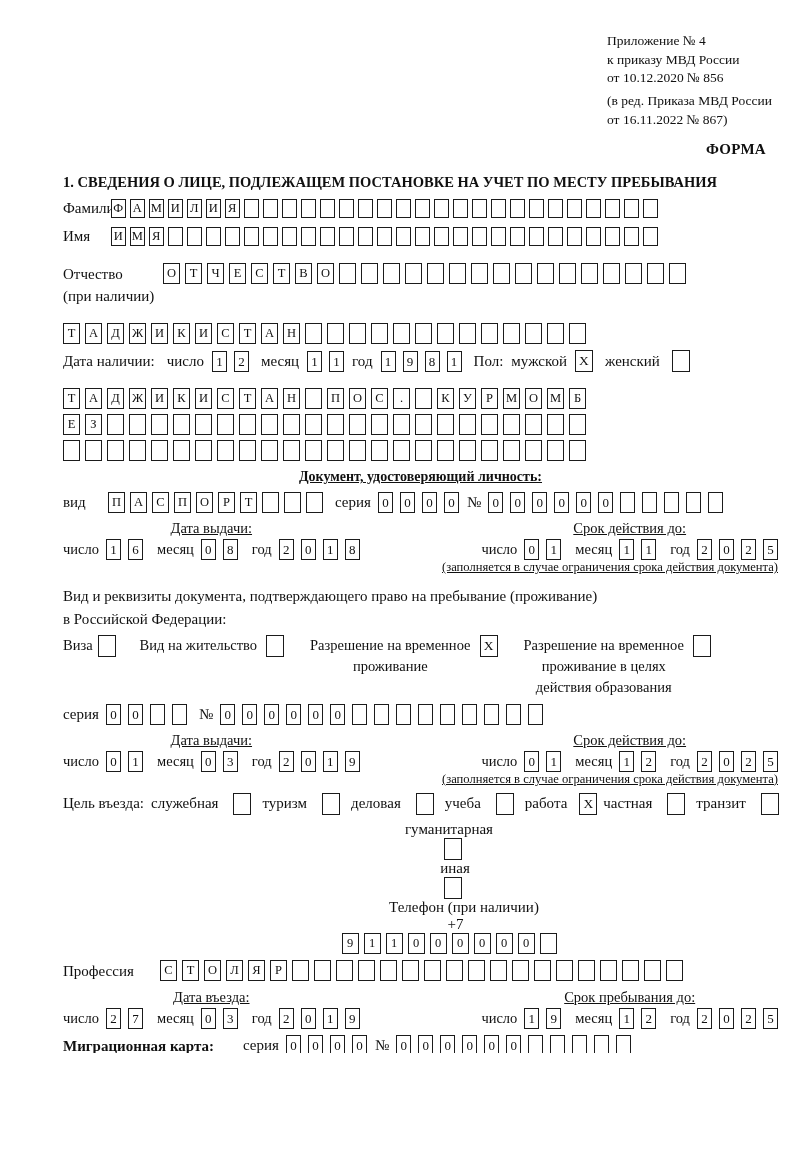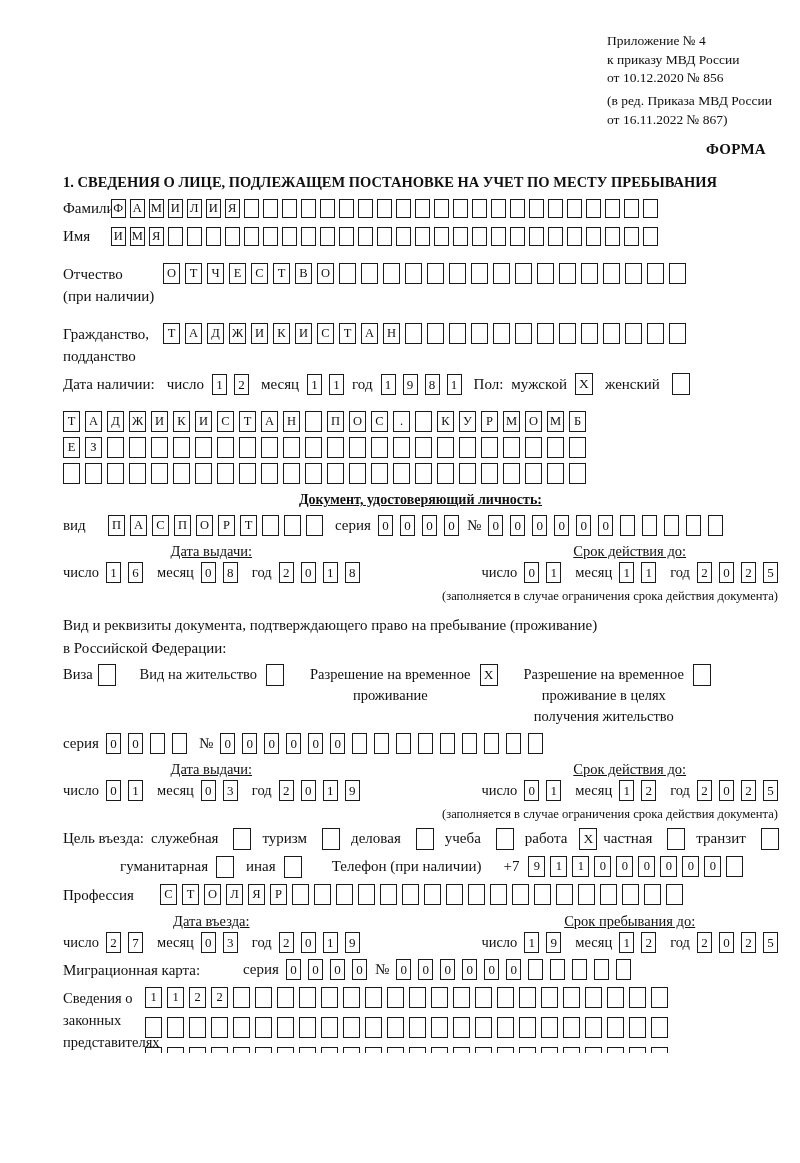--- a/index.html
+++ b/index.html
@@ -22,21 +22,21 @@
   .section-heading { font-weight:700; font-size:14.5px; margin-top:16px; white-space:nowrap; }
 
   
   .frow { display:flex; align-items:center; margin-top:6px; }
   .frow.top { align-items:flex-start;margin-top:16px; }
   .flabel { font-size:15px; line-height:22px; flex:none; }
   .w-surname { width:48px; }
   .w-patr { width:100px; }
   .w-vid  { width:45px; }
   .w-prof { width:97px; }
-  .w-mig  { width:152px; }
+  .w-mig  { width:152px;font-weight:bold; }
 
   
   .boxes { display:flex; flex:none; }
   .box { flex:none; border:1.7px solid #1b1b1b; display:flex; align-items:center; justify-content:center;
          font-size:12.5px; line-height:1; background:#fff; }
   .boxes.sm { gap:4.5px; } .boxes.sm .box { width:14.5px; height:19px; }
   .boxes.md { gap:5px; }   .boxes.md .box { width:17px;  height:21px; }
   .boxes.dt { gap:7px; }   .boxes.dt .box { width:15px;  height:21px; font-size:13px; }
 
   .cb { width:18px; height:22px; border:1.7px solid #1b1b1b; display:inline-flex; flex:none;
@@ -48,21 +48,21 @@
   .bp-labels { width:100px; flex:none; font-size:15px; line-height:24px; }
   .bp-rows .boxes { margin-bottom:5px; }
 
   
   .dates-wrap { margin-top:7px; }
   .dates { display:flex; justify-content:space-between; }
   .dg-head { text-align:center; font-size:14.5px; margin-bottom:2px;text-decoration:underline; }
   .dg-line { display:flex; align-items:center; }
   .dlbl { font-size:14.5px; margin-right:7px; flex:none; }
   .gap14 { margin-left:14px; }
-  .date-note { text-align:right; font-size:12.6px; margin-top:6px; }
+  .date-note { text-align:right; font-size:12.6px; margin-top:0;text-decoration:underline; }
 
   .para { font-size:15px; margin-top:10px; line-height:1.55; }
 
   
   .permits { display:flex; align-items:flex-start; margin-top:3px; }
   .pitem { display:flex; align-items:flex-start; }
   .plabel { font-size:14.5px; line-height:1.45; }
   .plabel.center { text-align:center; }
   .pitem .cb { margin-left:9px; }
 
@@ -195,24 +195,20 @@
         <span class="box"></span>
         <span class="box"></span>
         <span class="box"></span>
         <span class="box"></span>
         <span class="box"></span>
         <span class="box"></span>
       </span>
   </div>
 
   <div class="frow top">
-    <span class="flabel w-patr">
-      <span>Гражданство,</span><br>
-      <span>подданство</span>
-    </span>
     <span class="boxes md">
         <span class="box">Т</span>
         <span class="box">А</span>
         <span class="box">Д</span>
         <span class="box">Ж</span>
         <span class="box">И</span>
         <span class="box">К</span>
         <span class="box">И</span>
         <span class="box">С</span>
         <span class="box">Т</span>
@@ -450,21 +446,21 @@
       <span class="plabel center">
         <span>Разрешение на временное</span><br>
         <span>проживание</span>
       </span>
       <span class="cb">X</span>
     </div>
     <div class="pitem" style="margin-left:26px;">
       <span class="plabel center">
         <span>Разрешение на временное</span><br>
         <span>проживание в целях</span><br>
-        <span>получения жительство</span>
+        <span>действия образования</span>
       </span>
       <span class="cb"></span>
     </div>
   </div>
 
   <div class="frow">
     <span class="inline-lbl mr7">серия</span>
     <span class="boxes dt">
         <span class="box">0</span>
         <span class="box">0</span>
@@ -552,21 +548,21 @@
     <span class="inline-lbl">учеба</span>
     <span class="cb ml8"></span>
     <span class="inline-lbl">работа</span>
     <span class="cb" style="margin-left:5px; margin-right:6px;">X</span>
     <span class="inline-lbl">частная</span>
     <span class="cb ml8"></span>
     <span class="inline-lbl">транзит</span>
     <span class="cb ml8" style="margin-right:0;"></span>
   </div>
 
-  <div class="frow" style="margin-left:57px;">
+  <div class="frow" style="margin-left:57px;flex-direction:column;">
     <span class="inline-lbl">гуманитарная</span>
     <span class="cb ml8"></span>
     <span class="inline-lbl ml12">иная</span>
     <span class="cb ml8"></span>
     <span class="inline-lbl ml20" style="margin-left:30px;">Телефон (при наличии)</span>
     <span class="inline-lbl" style="margin-left:22px; margin-right:9px;">+7</span>
     <span class="boxes md">
         <span class="box">9</span>
         <span class="box">1</span>
         <span class="box">1</span>

